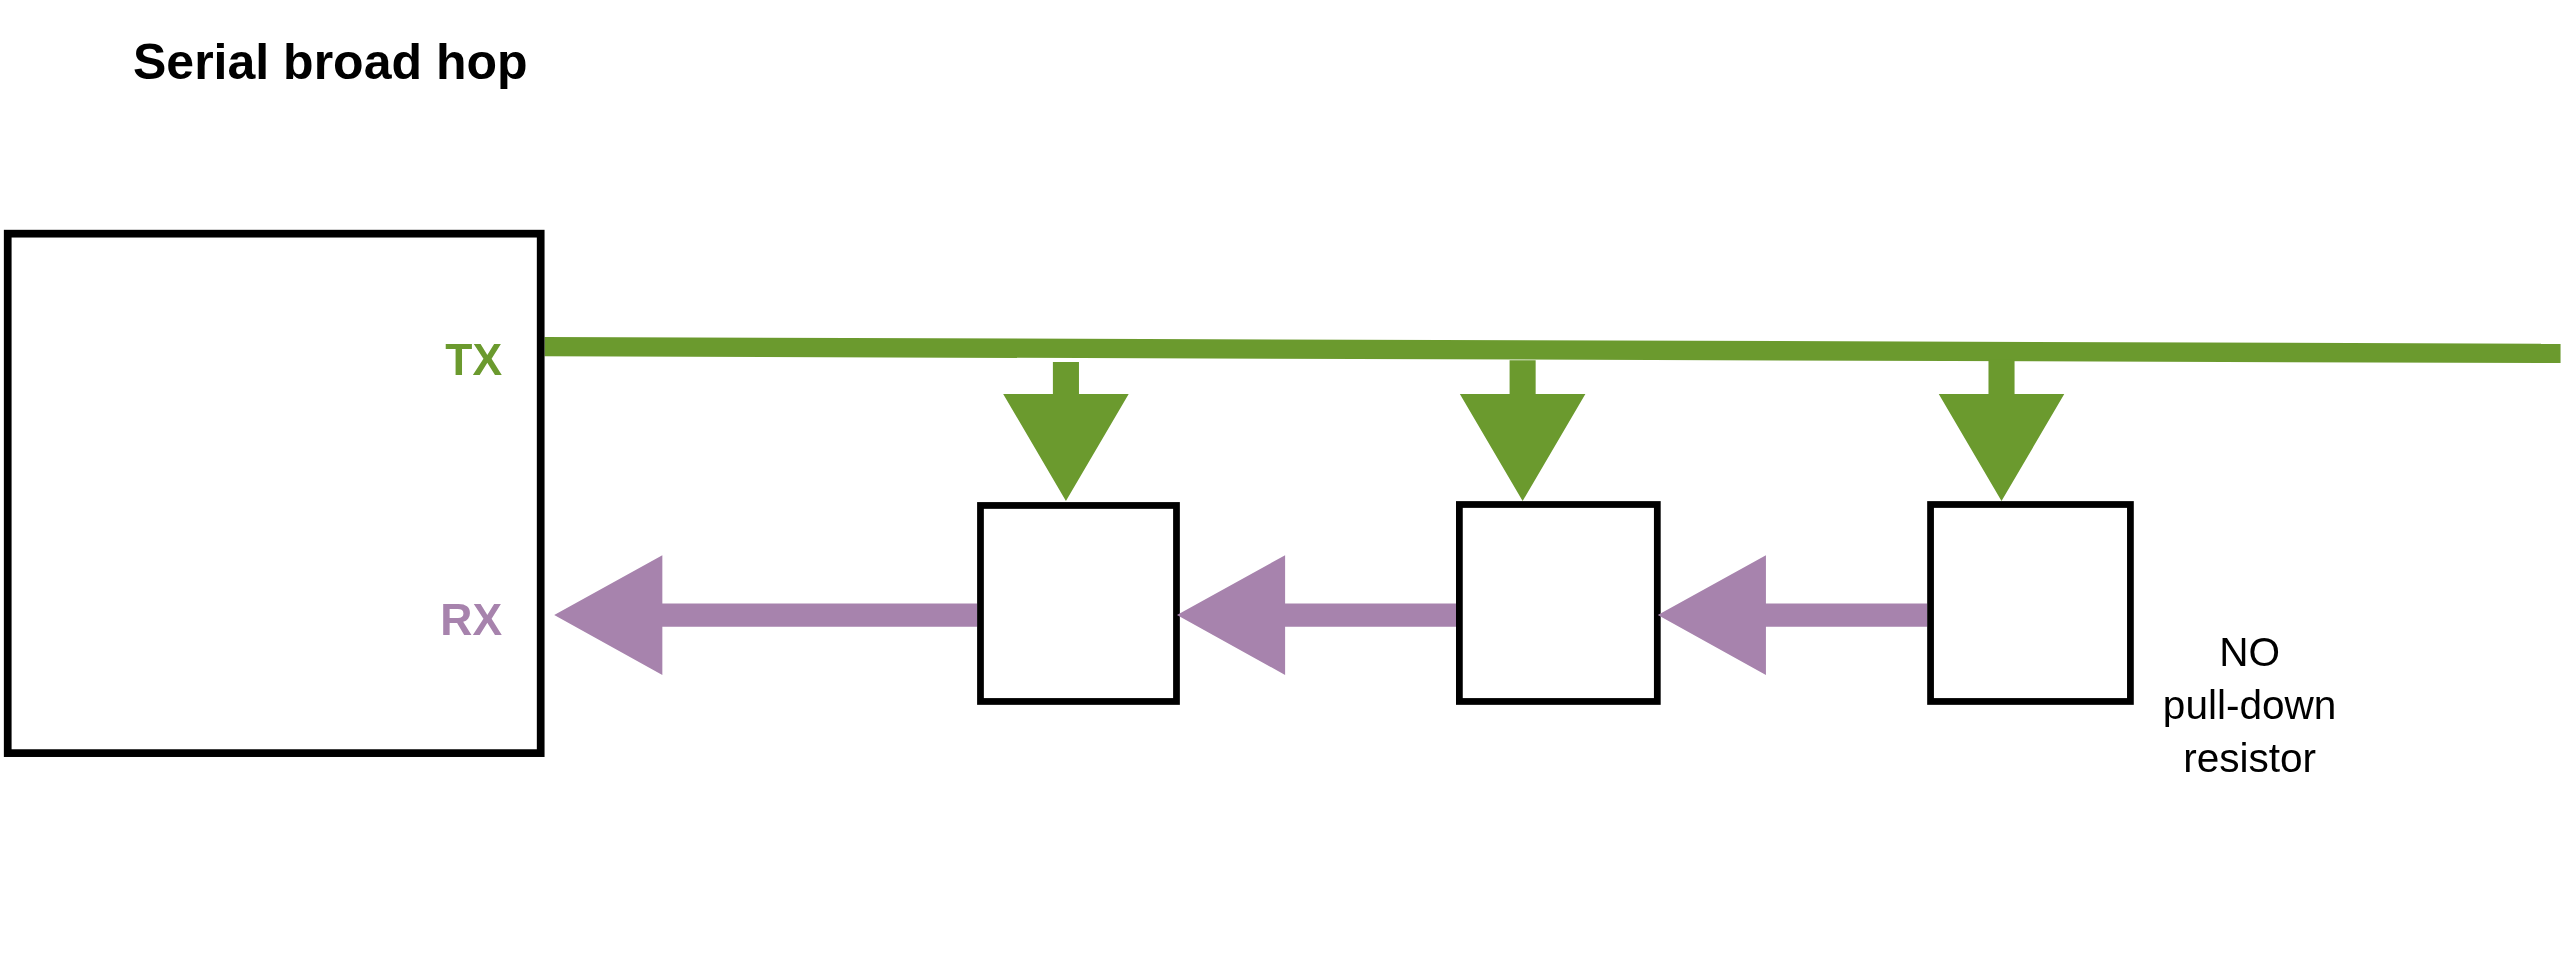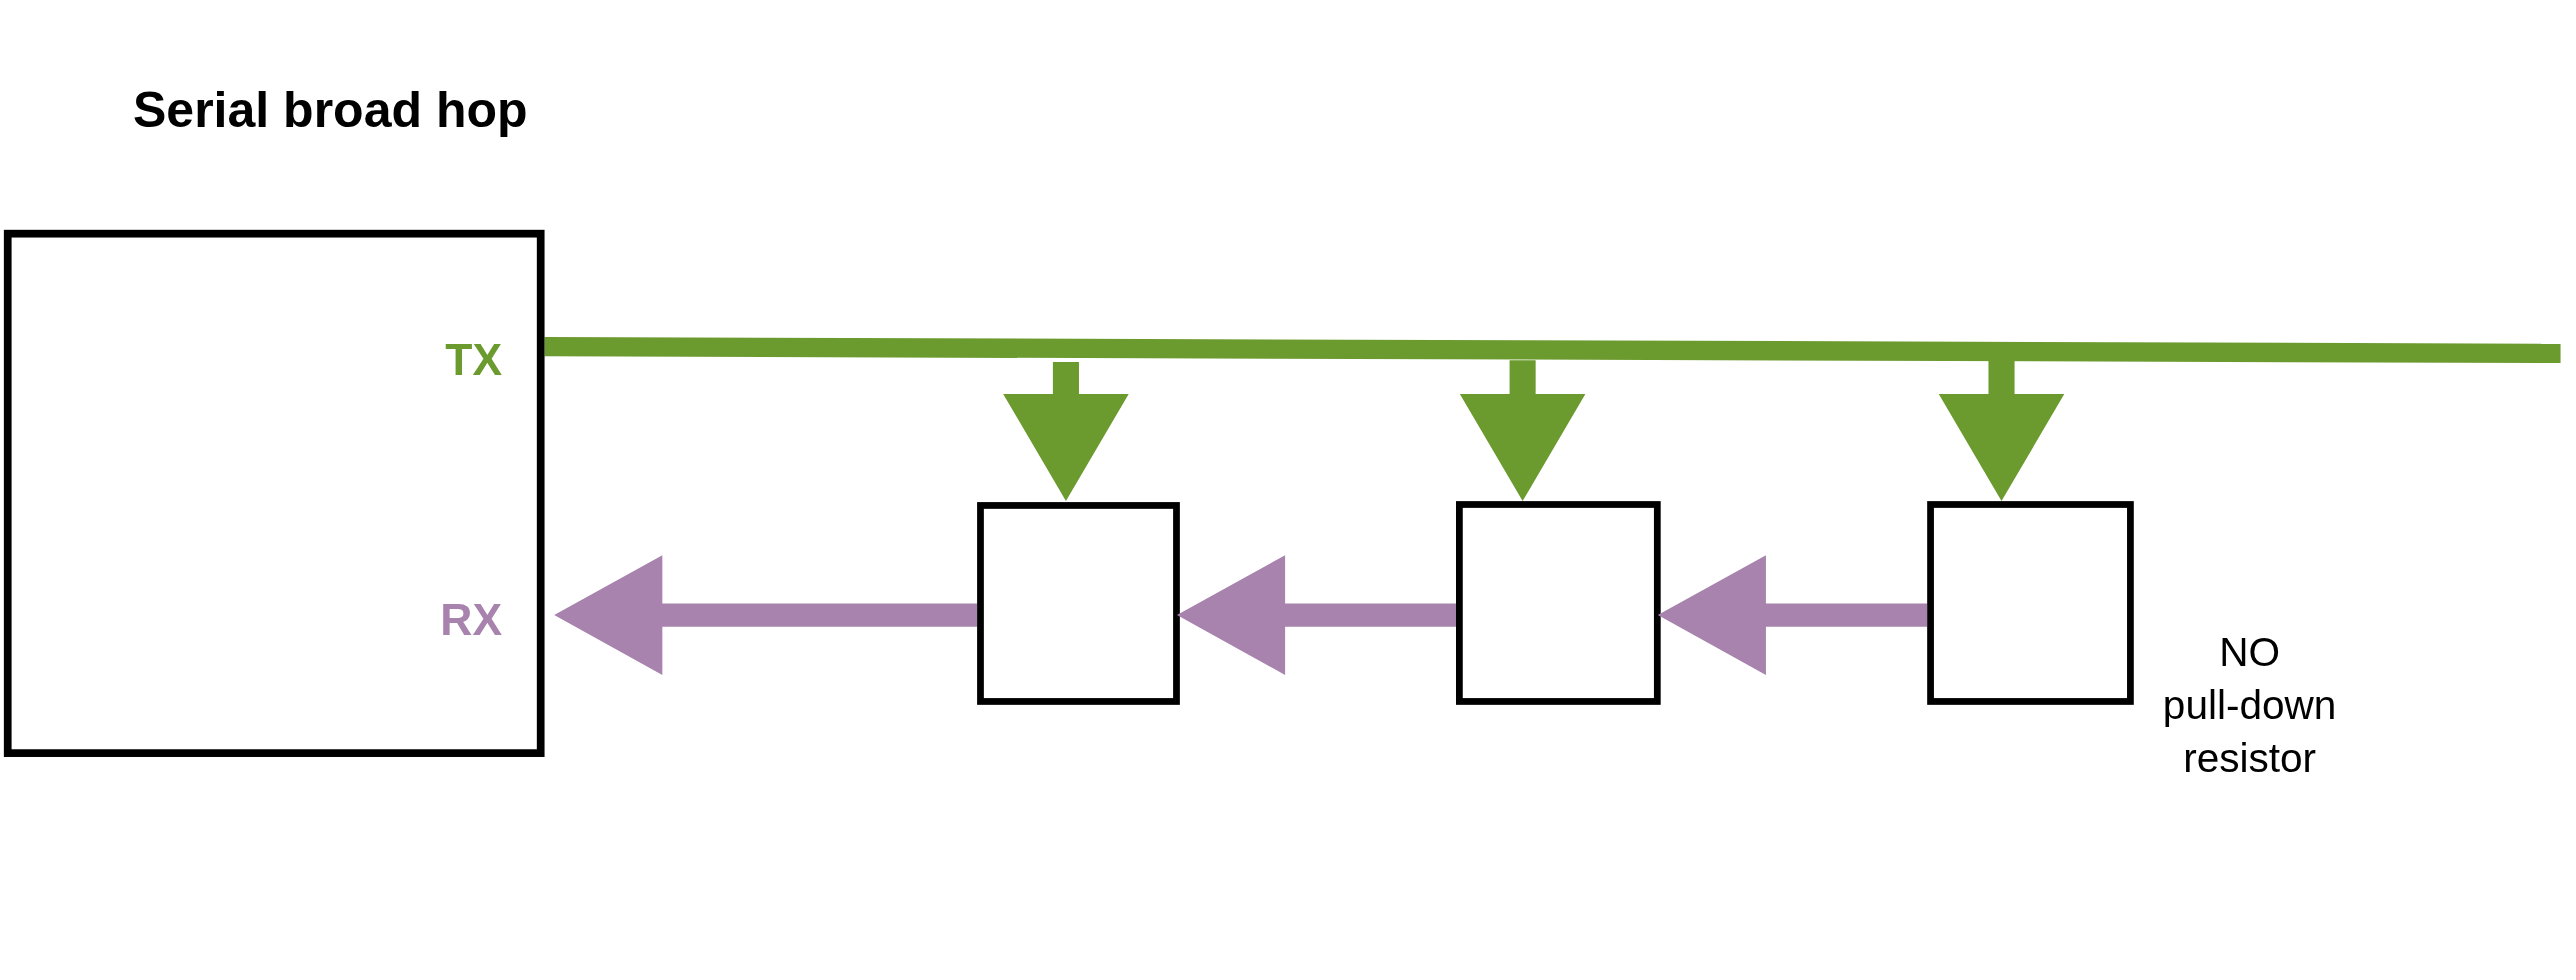--- a/index.html
+++ b/index.html
@@ -23,21 +23,20 @@
   }
   .diagram-title {
     position: absolute;
     left: 133px;
     top: 33px;
     font-size: 50px;
     font-weight: bold;
     color: #000000;
     letter-spacing: 0px;
     white-space: nowrap;
-    margin-top: 48px;
   }
   svg.canvas {
     position: absolute;
     left: 0;
     top: 0;
     width: 2576px;
     height: 981px;
     display: block;
   }
   .port-label {

